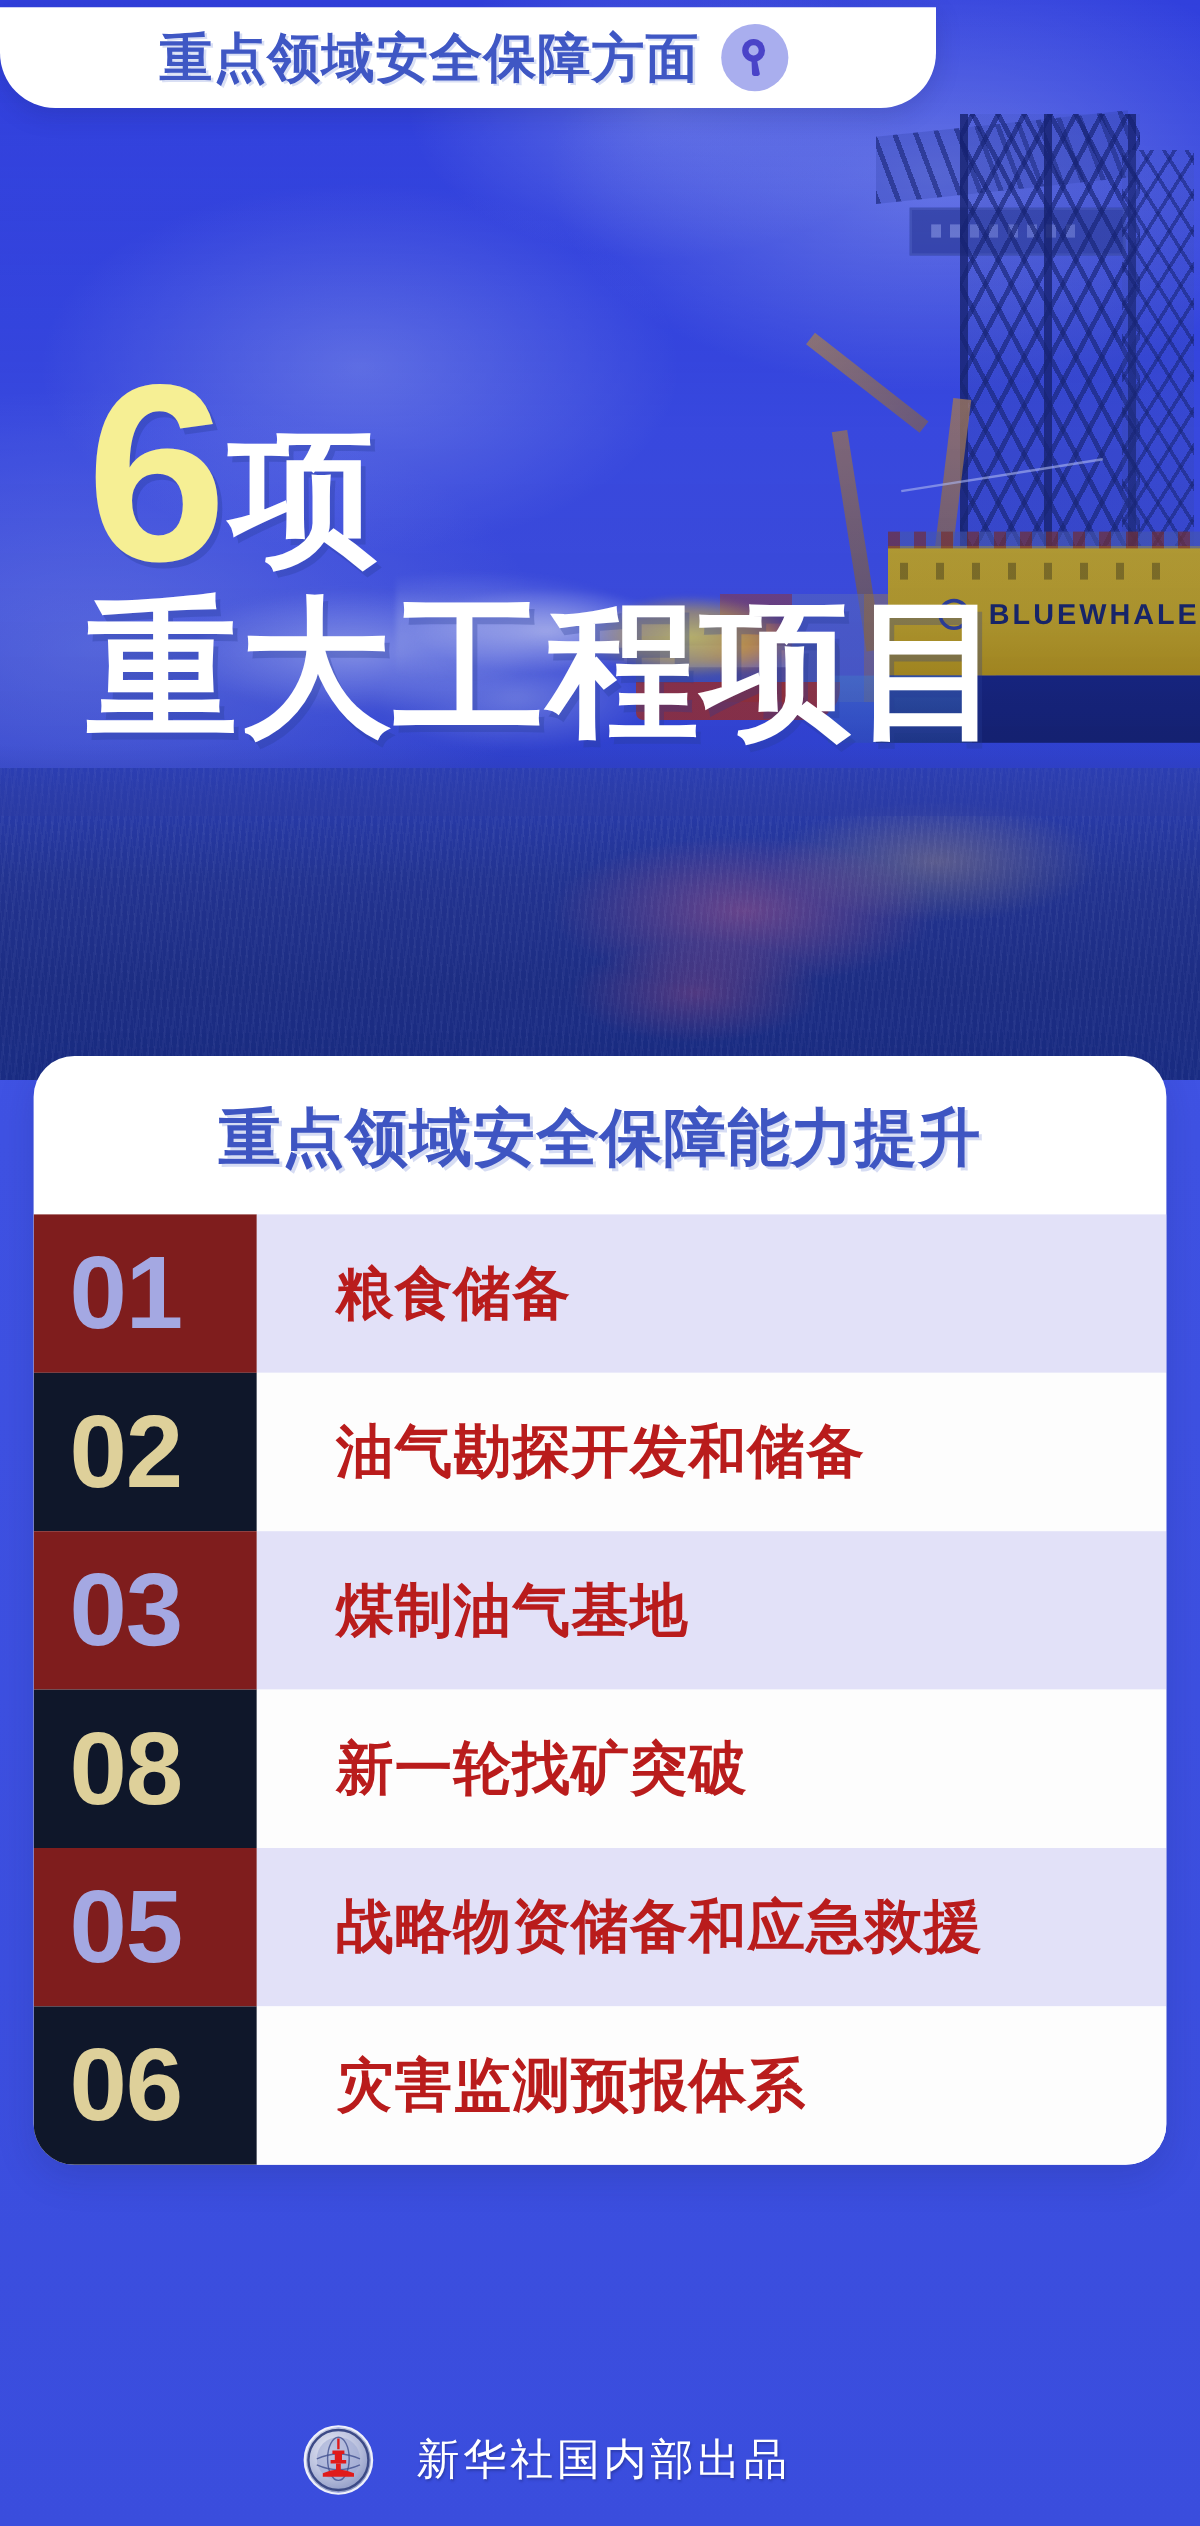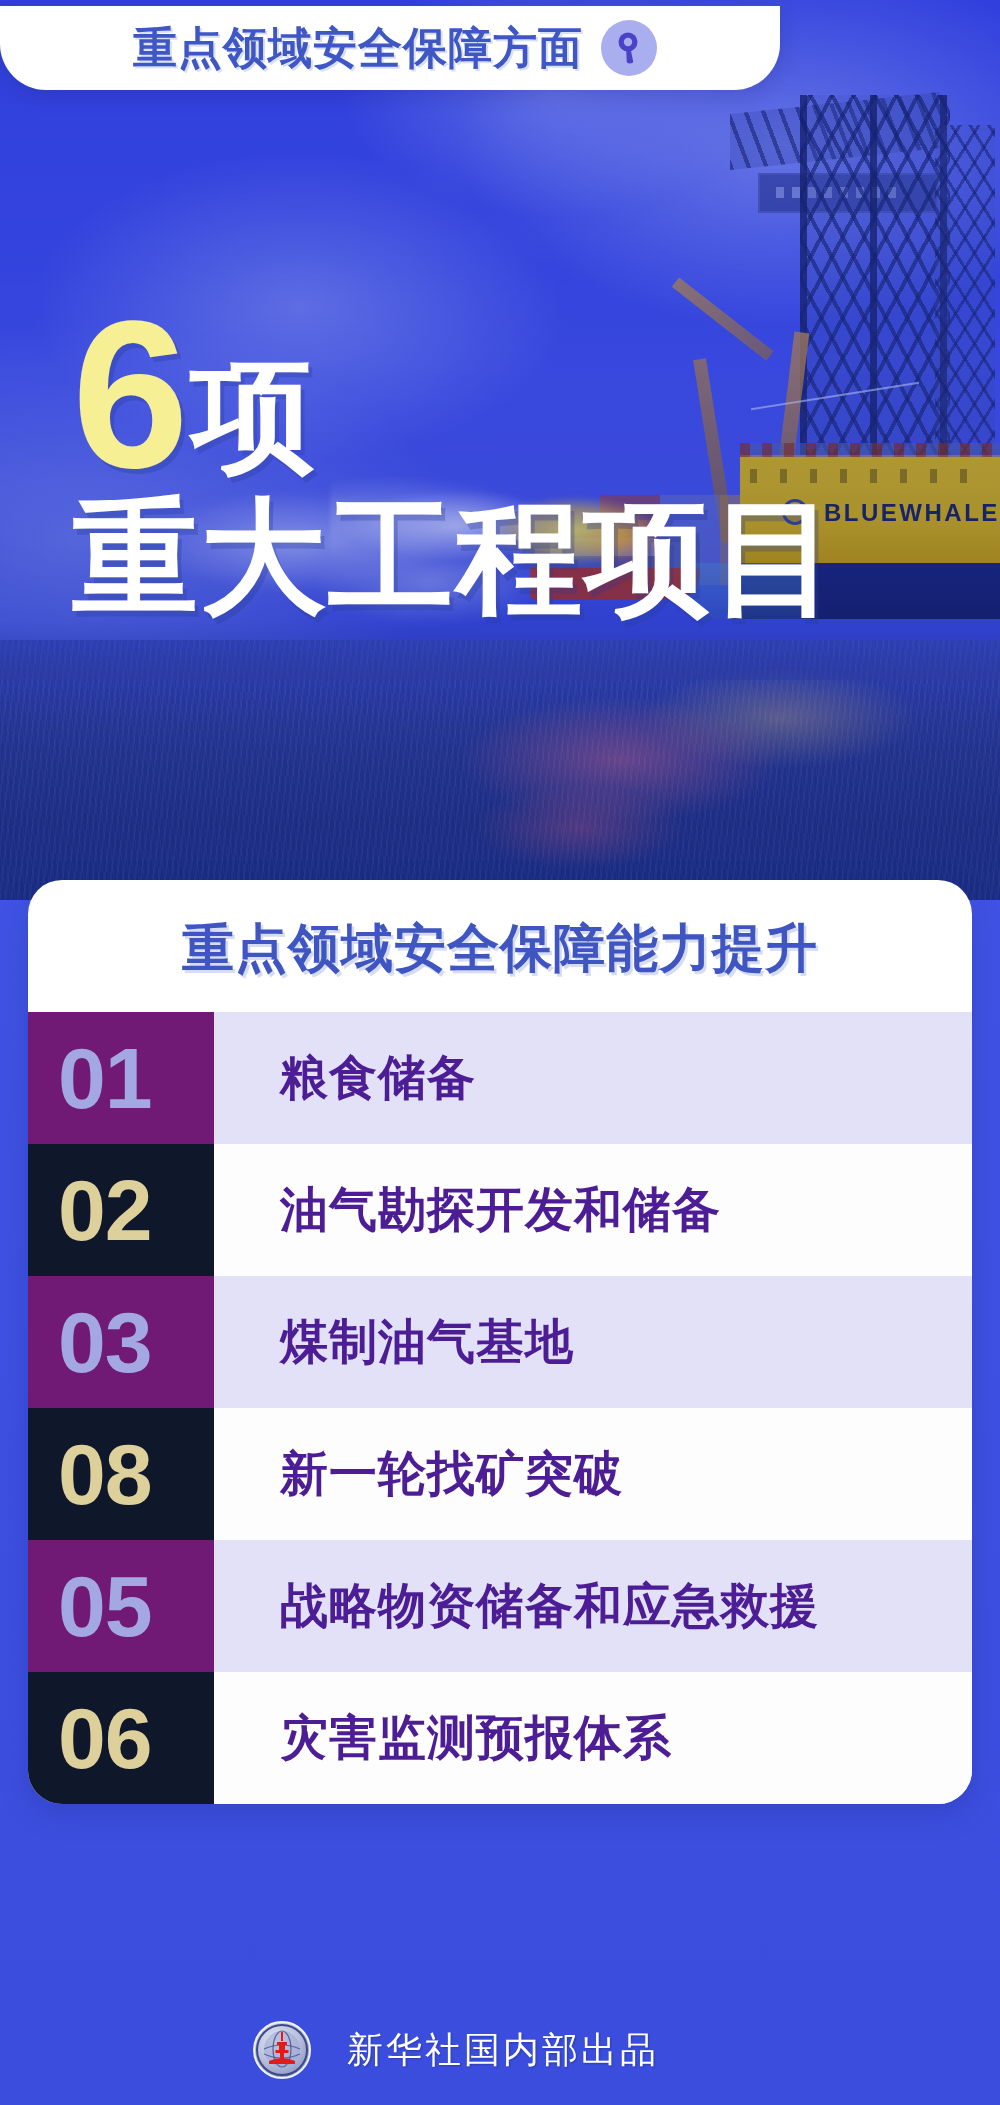--- a/index.html
+++ b/index.html
@@ -246,25 +246,25 @@
   .row .num-cell {
     flex:0 0 186px;
     height:100%;
     display:flex; align-items:center; padding-left:30px;
     font-size:86px; font-weight:bold; line-height:1;
     letter-spacing:-1px;
   }
   .row .label-cell {
     flex:1 1 auto; height:100%;
     display:flex; align-items:center; padding-left:66px;
-    font-size:48px; font-weight:bold; color:#4c1d95;
+    font-size:48px; font-weight:bold; color:#b91c1c;
     letter-spacing:1px;
   }
   
-  .row.odd .num-cell  { background:#701a75; color:#a4a8e2; }
+  .row.odd .num-cell  { background:#7f1d1d; color:#a4a8e2; }
   .row.odd .label-cell{ background:#e2e1f8; }
   
   .row.even .num-cell  { background:#0f172a; color:#ded09a; }
   .row.even .label-cell{ background:#fdfdfd; }
 
   
   .footer {
     position:absolute; left:0; bottom:0; width:912px; height:110px;
     display:flex; align-items:center; justify-content:center; gap:36px;
     z-index:20;

